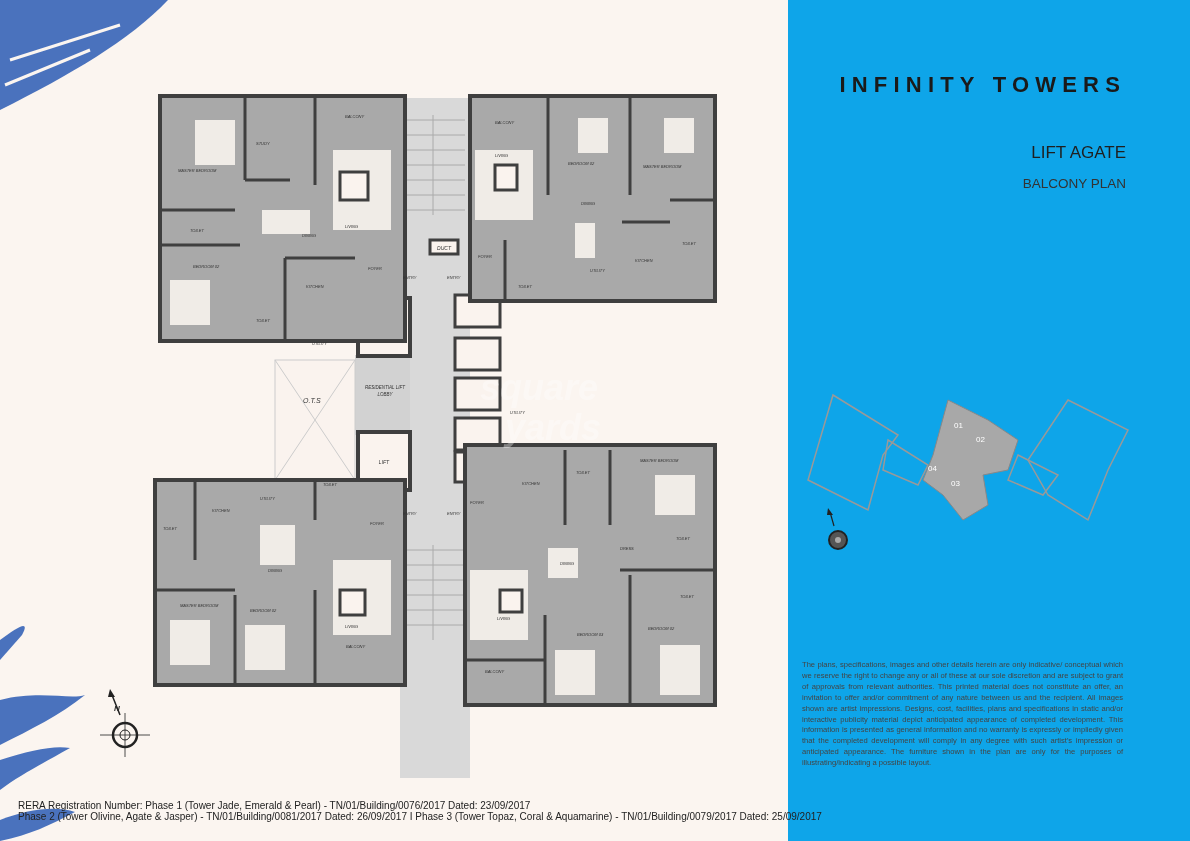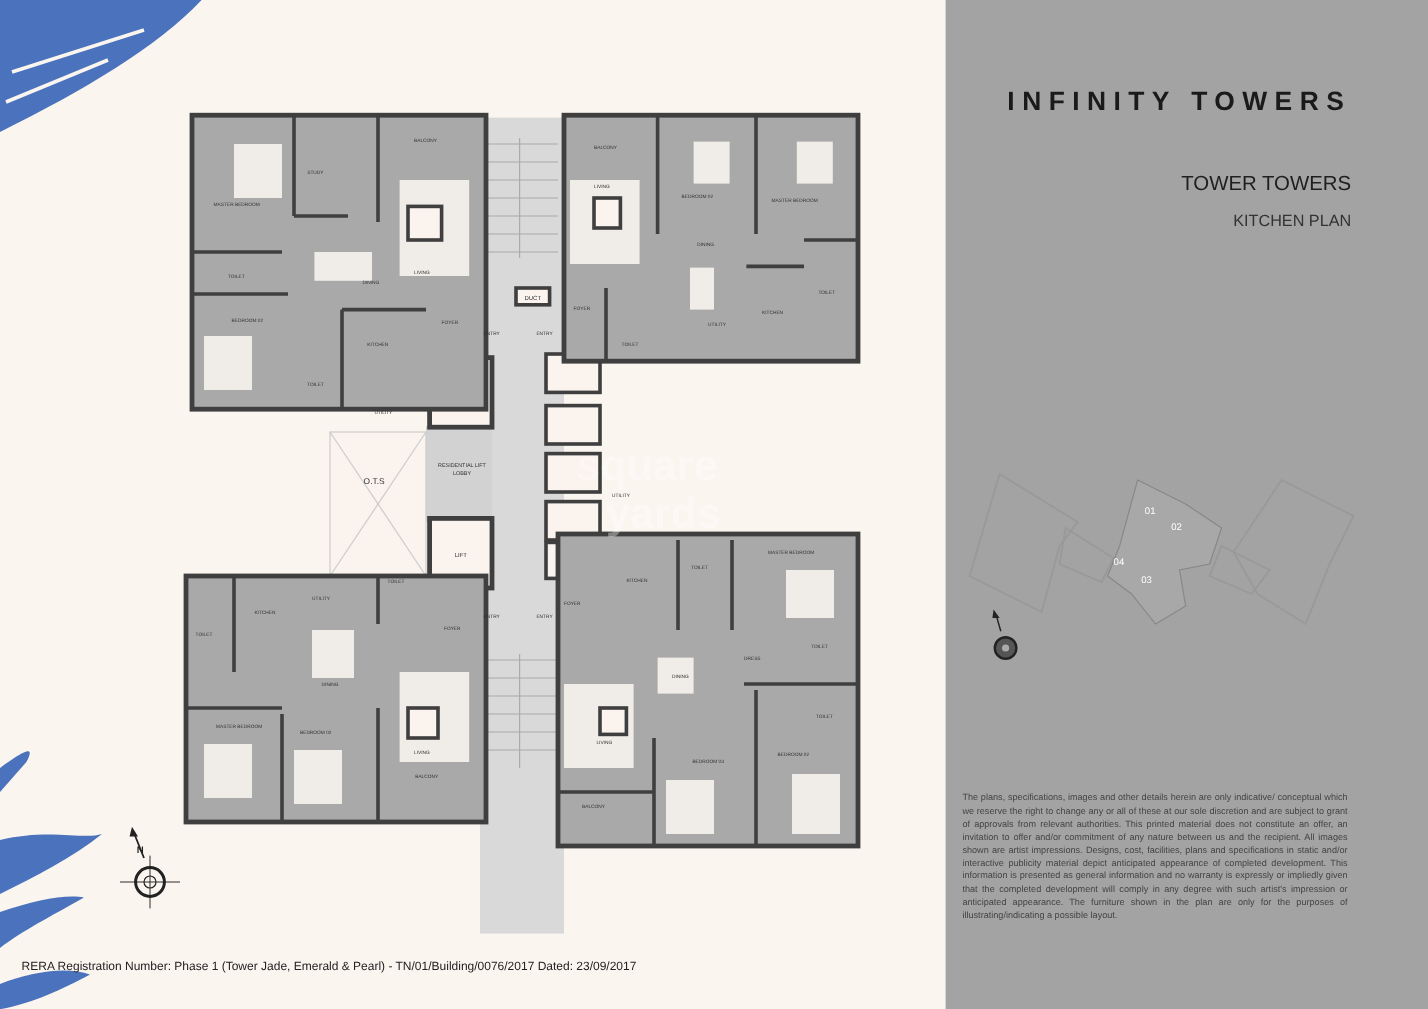--- a/index.html
+++ b/index.html
@@ -1,18 +1,18 @@
 <!DOCTYPE html>
 <html><head>
 <meta charset="utf-8">
 <style>
   html,body{margin:0;padding:0;}
   body{width:1190px;height:841px;position:relative;overflow:hidden;background:#fbf5f0;font-family:"Liberation Sans",sans-serif;}
-  .left{position:absolute;left:0;top:0;width:788px;height:841px;background:#fbf5f0;overflow:hidden;}
-  .right{position:absolute;left:788px;top:0;width:402px;height:841px;background:#a3a3a3;}
+  .left{position:absolute;left:0;top:0;width:788px;height:841px;background:#fbf5f0;overflow:hidden;font-style:italic;}
+  .right{position:absolute;left:788px;top:0;width:402px;height:841px;background:#0ea5e9;}
   .brand{position:absolute;right:64px;top:72px;font-size:22px;font-weight:bold;letter-spacing:6.2px;color:#1a1a1a;}
   .tower{position:absolute;right:64px;top:143px;font-size:17px;color:#1f1f1f;}
   .cluster{position:absolute;right:64px;top:176px;font-size:13.5px;color:#333;}
   .disclaimer{position:absolute;left:14px;top:660px;width:321px;font-size:7.6px;line-height:10.9px;color:#444;text-align:justify;}
   .rera{position:absolute;left:18px;top:801px;font-size:10px;line-height:10.5px;color:#222;font-family:"Liberation Sans Narrow","Liberation Sans",sans-serif;}
   .lbl{font-family:"Liberation Sans",sans-serif;fill:#333;}
 </style>
 </head>
 <body>
 
@@ -201,22 +201,22 @@
       <circle cx="5" cy="0" r="12" fill="none" stroke="#222" stroke-width="2.5"></circle>
       <circle cx="5" cy="0" r="5" fill="none" stroke="#222" stroke-width="1"></circle>
       <line x1="-20" y1="0" x2="30" y2="0" stroke="#222" stroke-width="0.8"></line>
       <line x1="5" y1="-22" x2="5" y2="22" stroke="#222" stroke-width="0.8"></line>
     </g>
   </svg>
 </div>
 
 <div class="right">
   <div class="brand">INFINITY TOWERS</div>
-  <div class="tower">TOWER TOWERS</div>
-  <div class="cluster">KITCHEN PLAN</div>
+  <div class="tower">LIFT AGATE</div>
+  <div class="cluster">BALCONY PLAN</div>
 
   <svg width="402" height="200" style="position:absolute;left:0;top:380px;">
     <g fill="none" stroke="#999" stroke-width="1.5">
       <polygon points="45,15 110,55 95,75 80,130 20,100"></polygon>
       <polygon points="100,60 140,85 130,105 95,90"></polygon>
       <polygon points="280,20 340,50 320,90 300,140 260,115 240,80"></polygon>
       <polygon points="230,75 270,95 255,115 220,100"></polygon>
     </g>
     <g fill="#a8a8a8" stroke="#888" stroke-width="1">
       <polygon points="160,20 200,40 230,60 220,90 195,95 200,125 175,140 155,115 135,100 145,75"></polygon>
@@ -233,13 +233,14 @@
       <circle cx="2" cy="0" r="9" fill="#555" stroke="#222" stroke-width="2"></circle>
       <circle cx="2" cy="0" r="3" fill="#aaa"></circle>
     </g>
   </svg>
 
   <div class="disclaimer">The plans, specifications, images and other details herein are only indicative/ conceptual which we reserve the right to change any or all of these at our sole discretion and are subject to grant of approvals from relevant authorities. This printed material does not constitute an offer, an invitation to offer and/or commitment of any nature between us and the recipient. All images shown are artist impressions. Designs, cost, facilities, plans and specifications in static and/or interactive publicity material depict anticipated appearance of completed development. This information is presented as general information and no warranty is expressly or impliedly given that the completed development will comply in any degree with such artist's impression or anticipated appearance. The furniture shown in the plan are only for the purposes of illustrating/indicating a possible layout.</div>
 </div>
 
 <div class="rera">
   <div>RERA Registration Number: Phase 1 (Tower Jade, Emerald &amp; Pearl) - TN/01/Building/0076/2017 Dated: 23/09/2017</div>
+  <div>Phase 2 (Tower Olivine, Agate &amp; Jasper) - TN/01/Building/0081/2017 Dated: 26/09/2017 I Phase 3 (Tower Topaz, Coral &amp; Aquamarine) - TN/01/Building/0079/2017 Dated: 25/09/2017</div>
 </div>
 
 </body></html>

